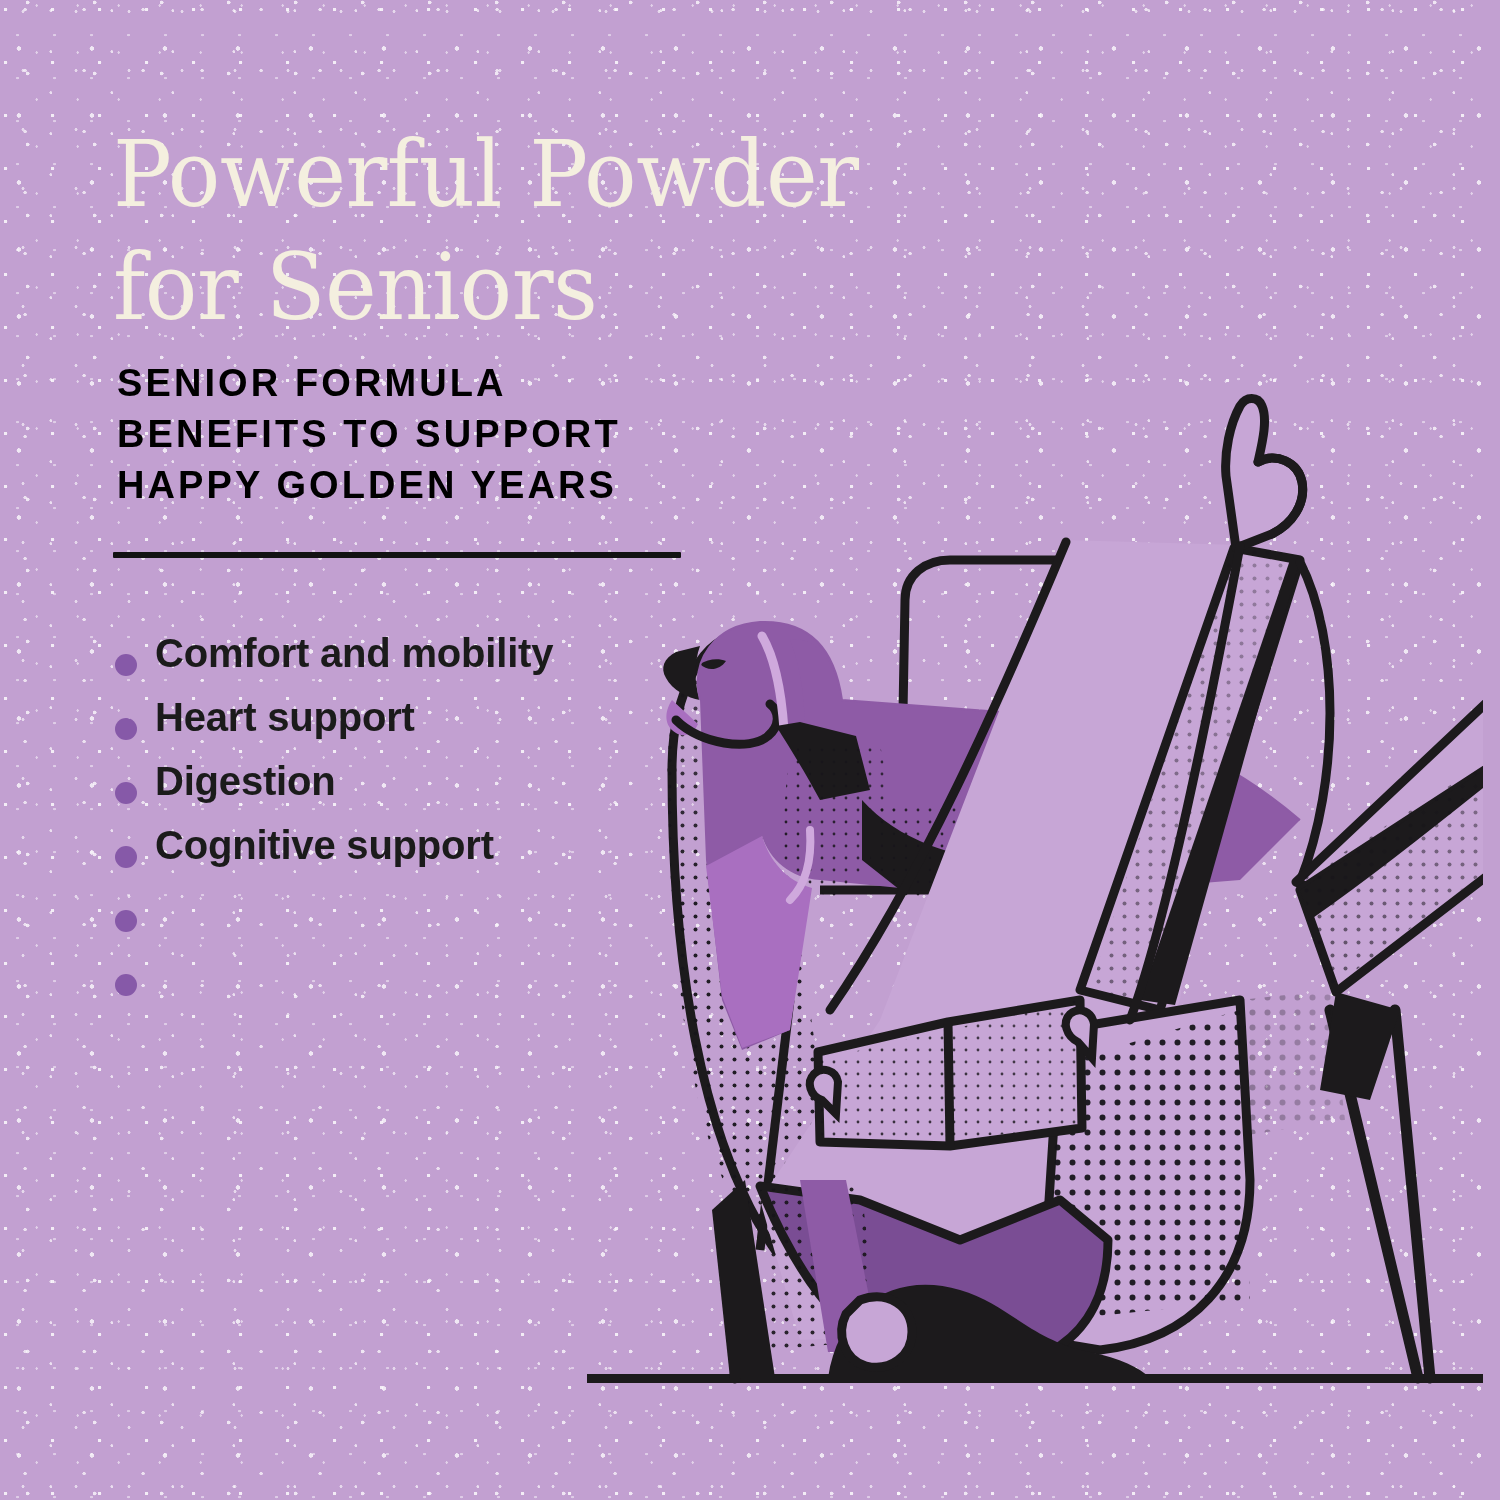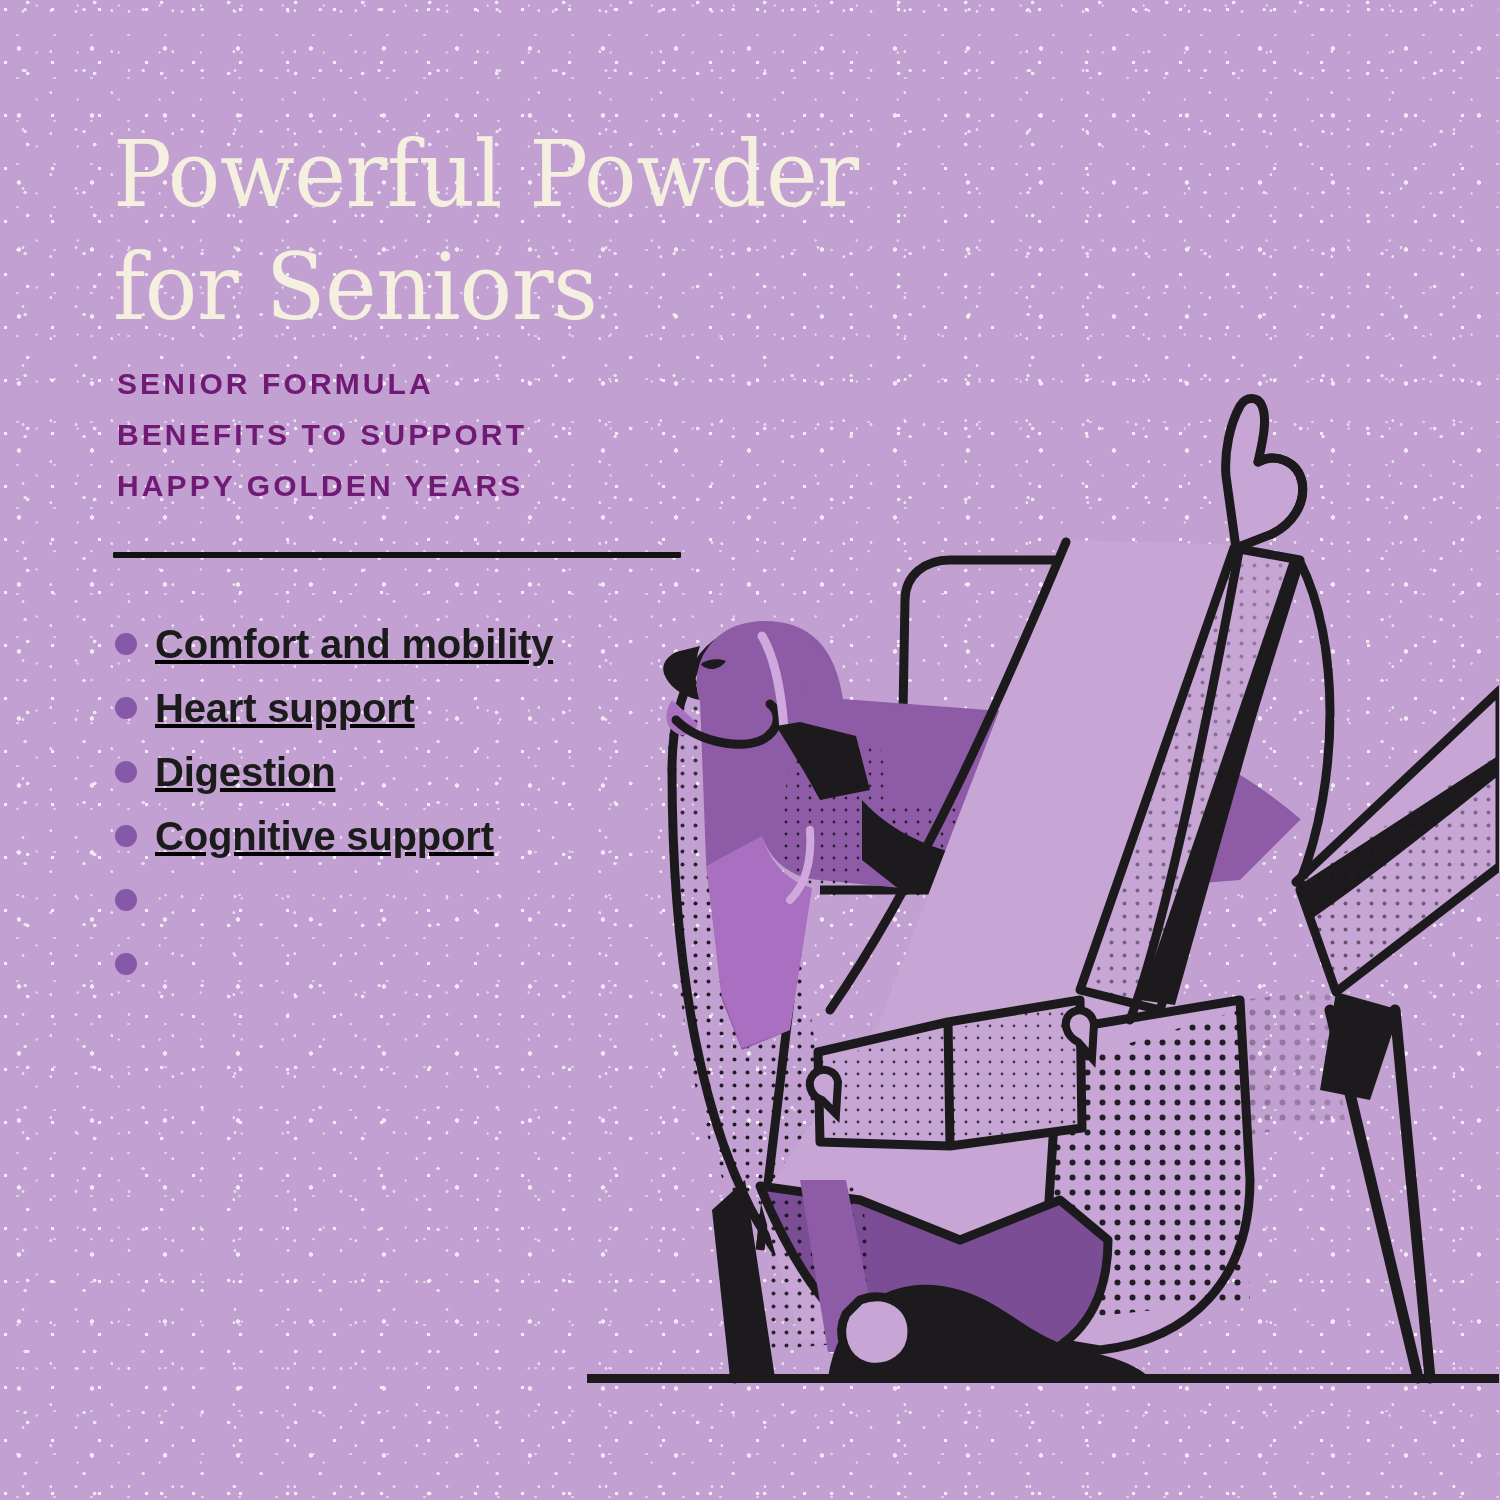--- a/index.html
+++ b/index.html
@@ -5,21 +5,20 @@
 <style>
   html,body{margin:0;padding:0;}
   body{
     width:1500px;height:1500px;overflow:hidden;
     font-family:"Liberation Sans",sans-serif;
     background:#c2a0d1;
   }
   #stage{
     position:relative;width:1483px;height:1500px;overflow:hidden;
     background-color:#c2a0d1;
-    padding-left:16px;
   }
   
   .speckle{
     position:absolute;inset:0;pointer-events:none;
     background-image:
       radial-gradient(circle at 12% 18%, rgba(255,255,255,.85) 0 1.6px, transparent 1.9px),
       radial-gradient(circle at 62% 9%,  rgba(255,255,255,.70) 0 1.2px, transparent 1.6px),
       radial-gradient(circle at 86% 44%, rgba(255,255,255,.80) 0 2.0px, transparent 2.4px),
       radial-gradient(circle at 34% 67%, rgba(255,255,255,.62) 0 1.3px, transparent 1.7px),
       radial-gradient(circle at 7%  88%, rgba(255,255,255,.78) 0 1.7px, transparent 2.1px),
@@ -38,31 +37,31 @@
     position:absolute;left:0;top:118px;width:1010px;
     font-family:"DejaVu Serif",serif;
     font-size:92px;line-height:113px;font-weight:400;
     color:#f4efdf;letter-spacing:-0.5px;
     transform:scaleX(.95);transform-origin:left top;
     white-space:pre-line;
   }
   .subhead{
     position:absolute;left:4px;top:358px;width:700px;
     font-family:"Liberation Sans",sans-serif;
-    font-size:30px;line-height:51px;font-weight:bold;
-    letter-spacing:3.1px;color:#701a75;
+    font-size:38px;line-height:51px;font-weight:bold;
+    letter-spacing:3.1px;color:#000000;
     white-space:pre-line;
   }
   .divider{
     position:absolute;left:0px;top:552px;width:568px;height:6px;
     background:#121212;border-radius:1px;
   }
   .benefits{position:absolute;left:2px;top:612px;}
   .benefit{
-    display:flex;align-items:center;height:64px;text-decoration:underline;
+    display:flex;align-items:flex-end;height:64px;
   }
   .bullet{
     width:22px;height:22px;border-radius:50%;
     background:#8659a8;flex:0 0 auto;margin-right:18px;
   }
   .blabel{
     font-family:"Liberation Sans",sans-serif;
     font-size:40px;font-weight:bold;color:#1b1b1b;
     letter-spacing:-0.2px;white-space:nowrap;
   }

